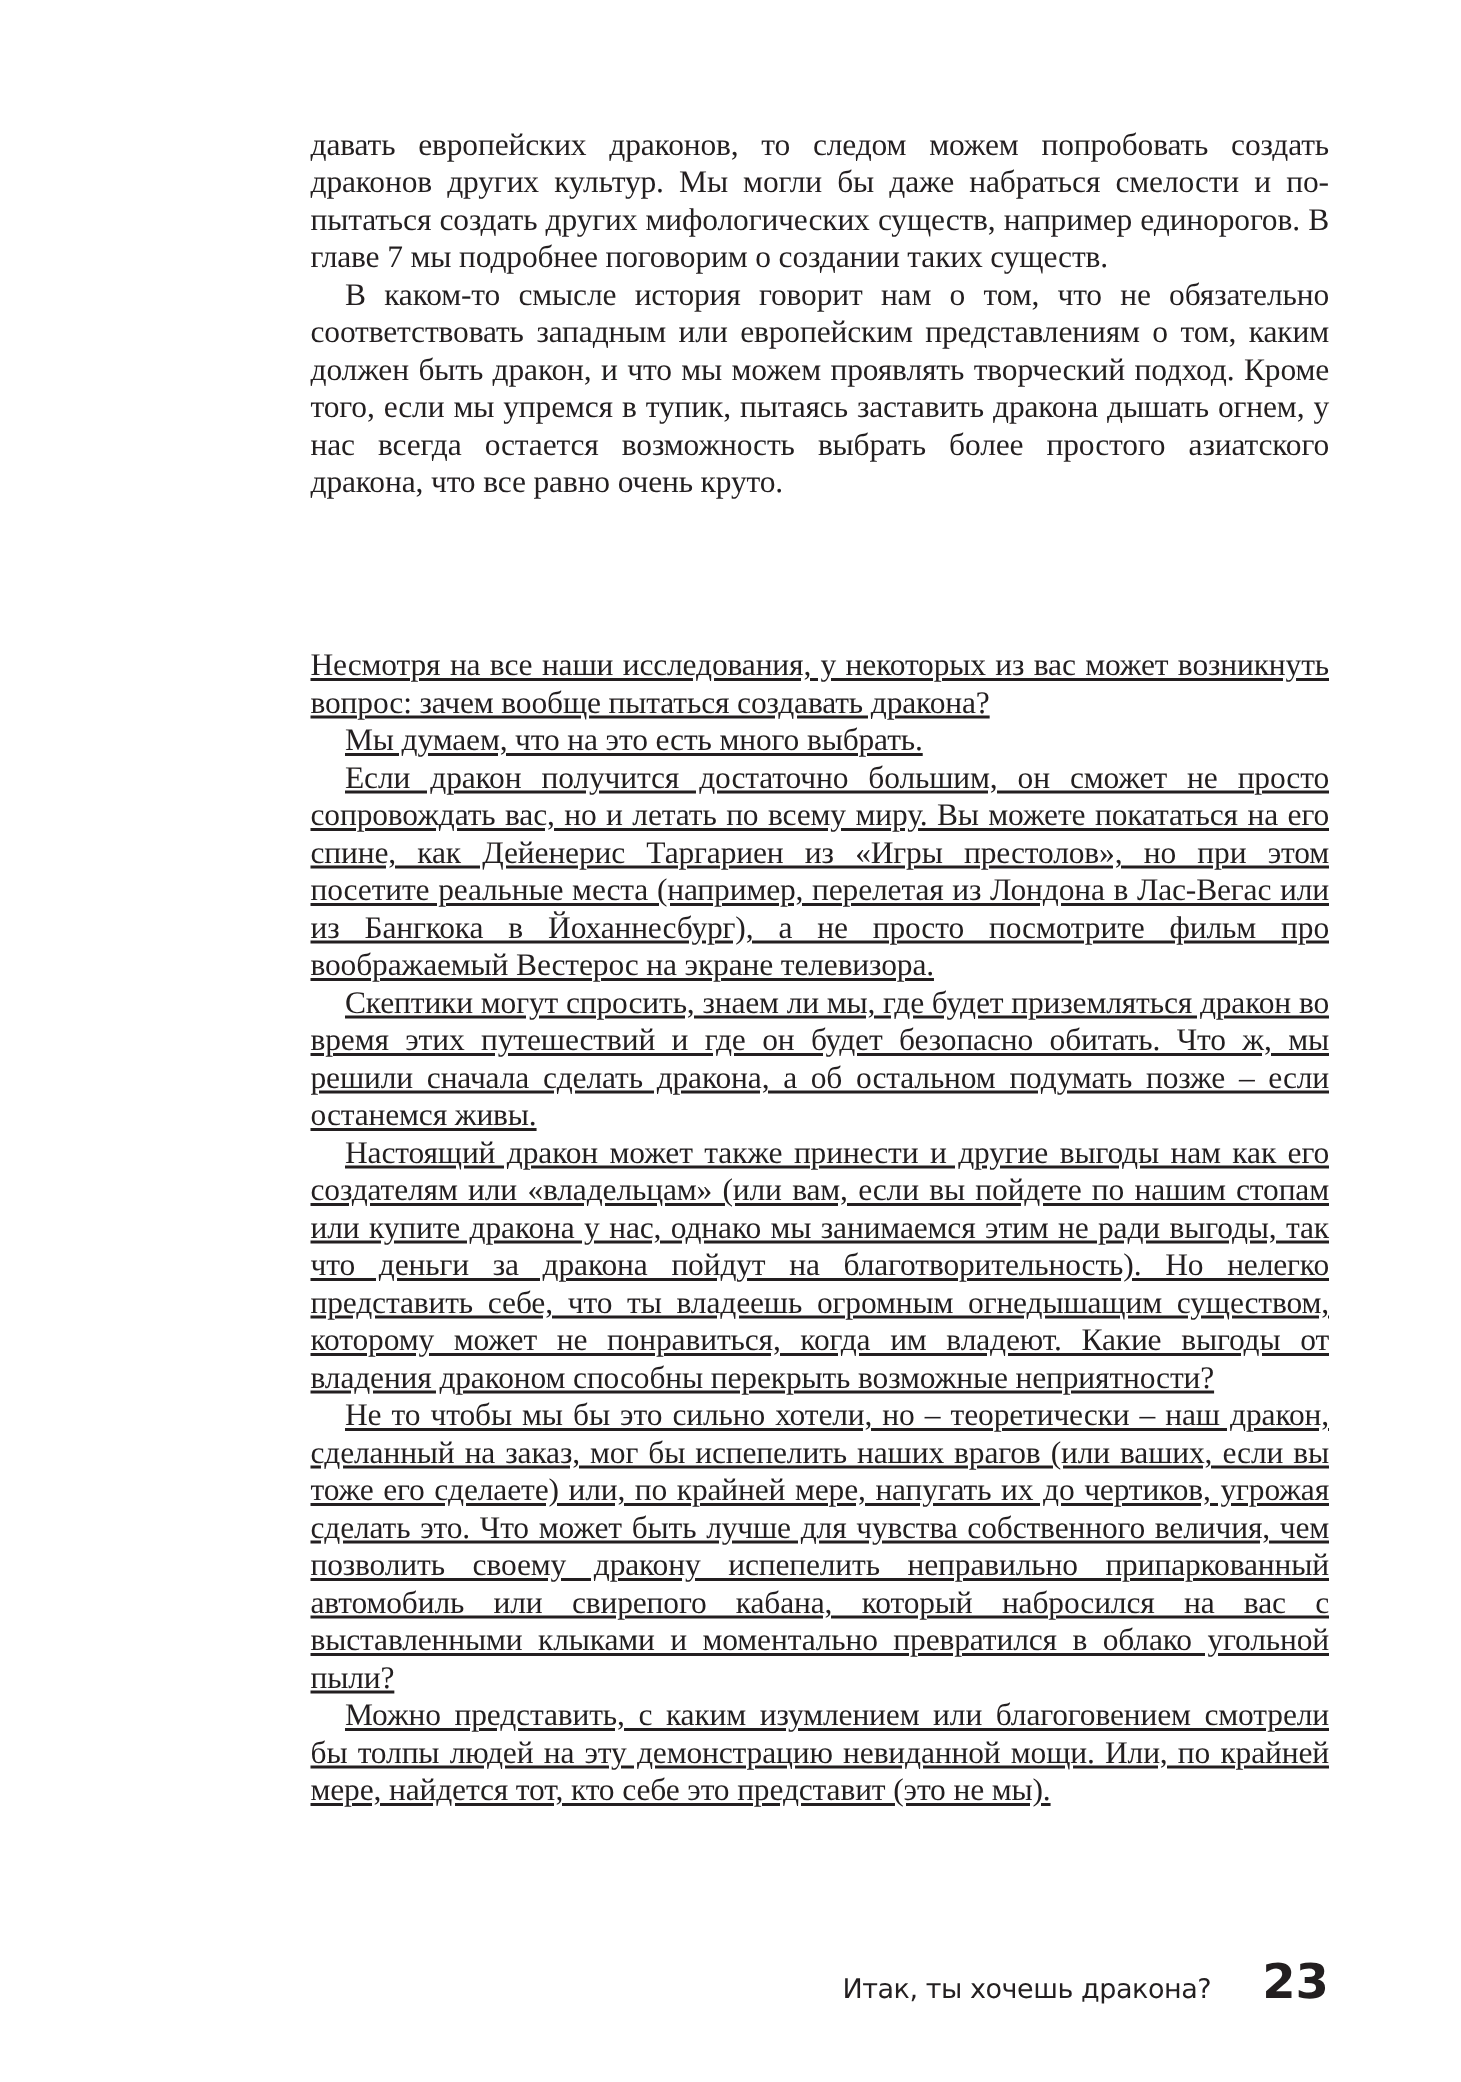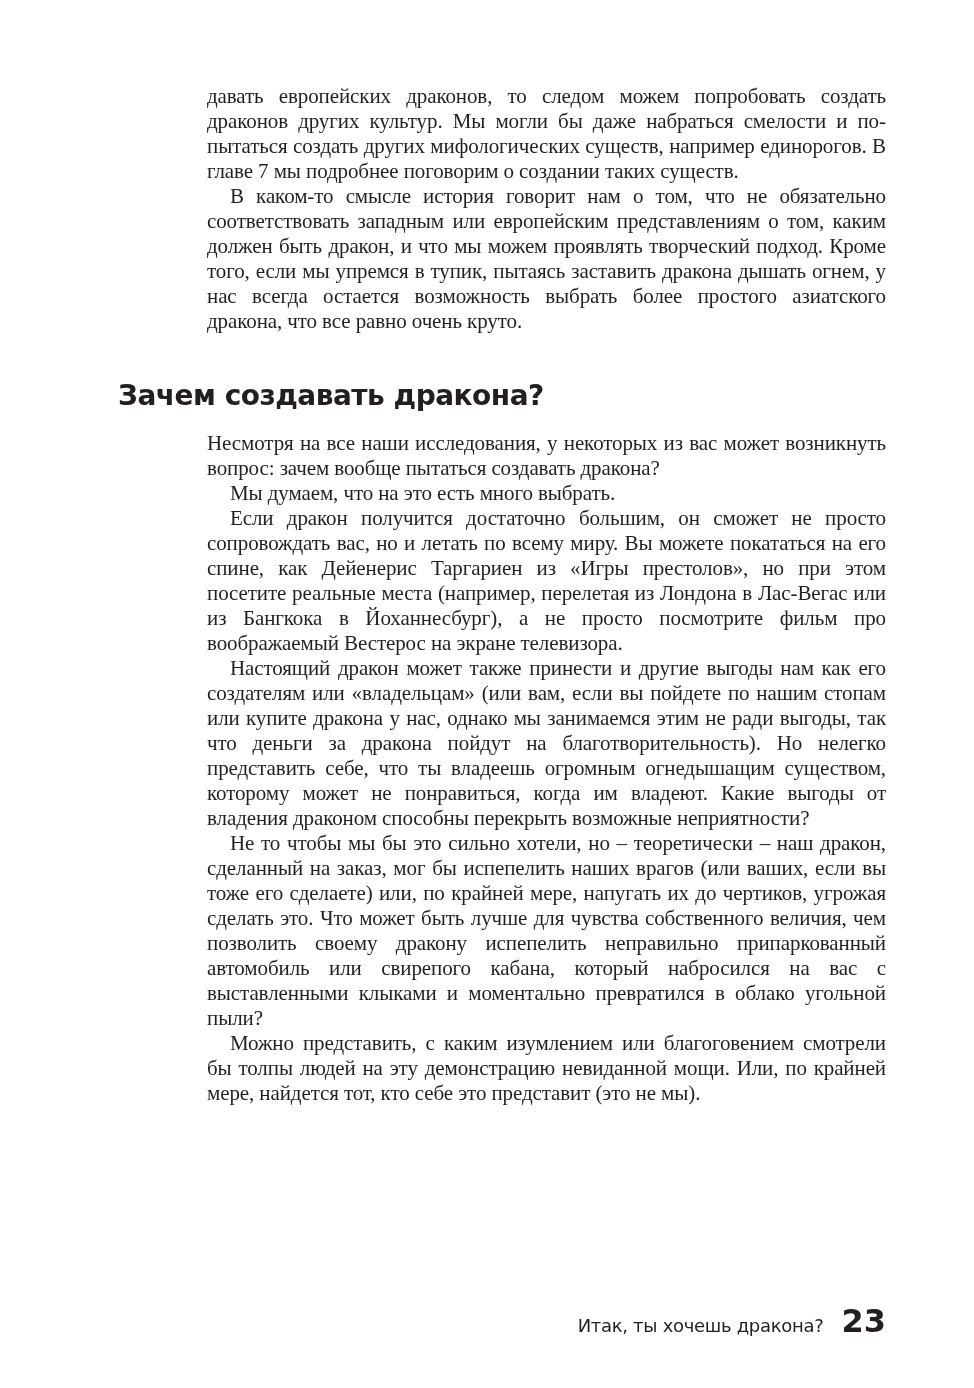--- a/index.html
+++ b/index.html
@@ -33,40 +33,40 @@
     .text-block p {
       margin: 0;
       text-indent: 23px;
       text-align: justify;
       hyphens: manual;
     }
     .text-block p.no-indent {
       text-indent: 0;
     }
     #block-top { top: 84px; font-family: Liberation Serif, serif; }
-    #block-main { top: 431px; }
+    #block-main { top: 431px; text-decoration: underline; }
     .heading {
       position: absolute;
       left: 118px;
       top: 378px;
       font-family: "DejaVu Sans", "Liberation Sans", sans-serif;
       font-weight: bold;
       font-size: 28px;
       line-height: 36px;
       color: #231f20;
       letter-spacing: -0.5px;
       margin: 0;
     }
     .footer {
       position: absolute;
       right: 88px;
       top: 1302px;
       display: flex;
       align-items: baseline;
-      gap: 18px;
+      gap: 34px;
       font-family: "DejaVu Sans", "Liberation Sans", sans-serif;
       color: #231f20;
     }
     .footer .running-title {
       font-size: 18px;
       letter-spacing: -0.3px;
     }
     .footer .page-number {
       font-size: 32px;
       font-weight: bold;
@@ -75,26 +75,26 @@
 </head>
 <body>
 
 <div class="page">
 
   <div class="text-block" id="block-top">
     <p class="no-indent">давать европейских драконов, то следом можем попробовать создать драконов других культур. Мы могли бы даже набраться смелости и по­пытаться создать других мифологических существ, например едино­рогов. В главе 7 мы подробнее поговорим о создании таких существ.</p>
     <p>В каком-то смысле история говорит нам о том, что не обязательно соответствовать западным или европейским представлениям о том, каким должен быть дракон, и что мы можем проявлять творческий подход. Кроме того, если мы упремся в тупик, пытаясь заставить дра­кона дышать огнем, у нас всегда остается возможность выбрать более простого азиатского дракона, что все равно очень круто.</p>
   </div>
 
-  <h2 class="heading">Зачем создавать дракона?</h2>
 
   <div class="text-block" id="block-main">
     <p class="no-indent">Несмотря на все наши исследования, у некоторых из вас может воз­никнуть вопрос: зачем вообще пытаться создавать дракона?</p>
     <p>Мы думаем, что на это есть много выбрать.</p>
     <p>Если дракон получится достаточно большим, он сможет не просто сопровождать вас, но и летать по всему миру. Вы можете покатать­ся на его спине, как Дейенерис Таргариен из «Игры престолов», но при этом посетите реальные места (например, перелетая из Лондона в Лас-Вегас или из Бангкока в Йоханнесбург), а не просто посмотрите фильм про воображаемый Вестерос на экране телевизора.</p>
+    <p>Скептики могут спросить, знаем ли мы, где будет приземляться дракон во время этих путешествий и где он будет безопасно обитать. Что ж, мы решили сначала сделать дракона, а об остальном подумать позже – если останемся живы.</p>
     <p>Настоящий дракон может также принести и другие выгоды нам как его создателям или «владельцам» (или вам, если вы пойдете по на­шим стопам или купите дракона у нас, однако мы занимаемся этим не ради выгоды, так что деньги за дракона пойдут на благотворитель­ность). Но нелегко представить себе, что ты владеешь огромным ог­недышащим существом, которому может не понравиться, когда им владеют. Какие выгоды от владения драконом способны перекрыть возможные неприятности?</p>
     <p>Не то чтобы мы бы это сильно хотели, но – теоретически – наш дракон, сделанный на заказ, мог бы испепелить наших врагов (или ваших, если вы тоже его сделаете) или, по крайней мере, напугать их до чертиков, угрожая сделать это. Что может быть лучше для чувства собственного величия, чем позволить своему дракону испепелить не­правильно припаркованный автомобиль или свирепого кабана, ко­торый набросился на вас с выставленными клыками и моментально превратился в облако угольной пыли?</p>
     <p>Можно представить, с каким изумлением или благоговением смот­рели бы толпы людей на эту демонстрацию невиданной мощи. Или, по крайней мере, найдется тот, кто себе это представит (это не мы).</p>
   </div>
 
   <div class="footer">
     <span class="running-title">Итак, ты хочешь дракона?</span>
     <span class="page-number">23</span>
   </div>
 

